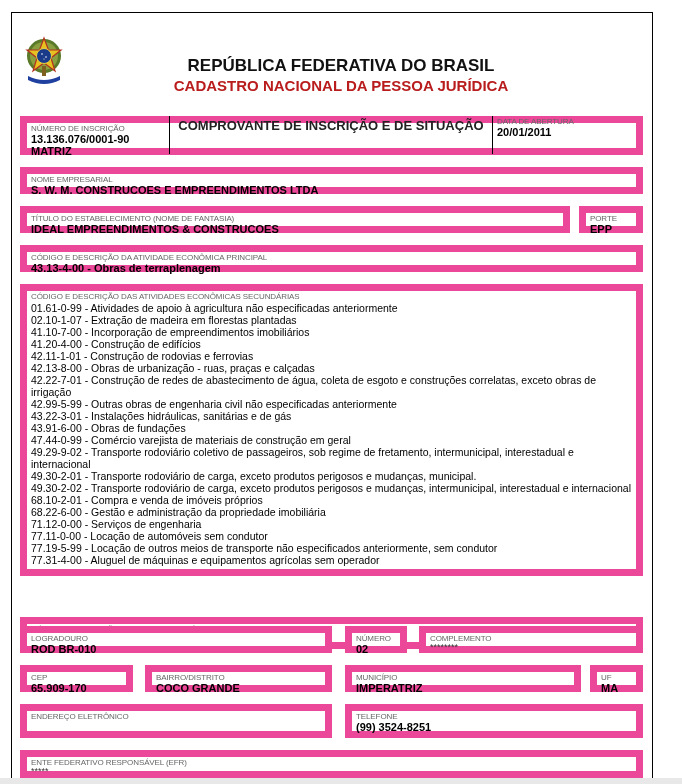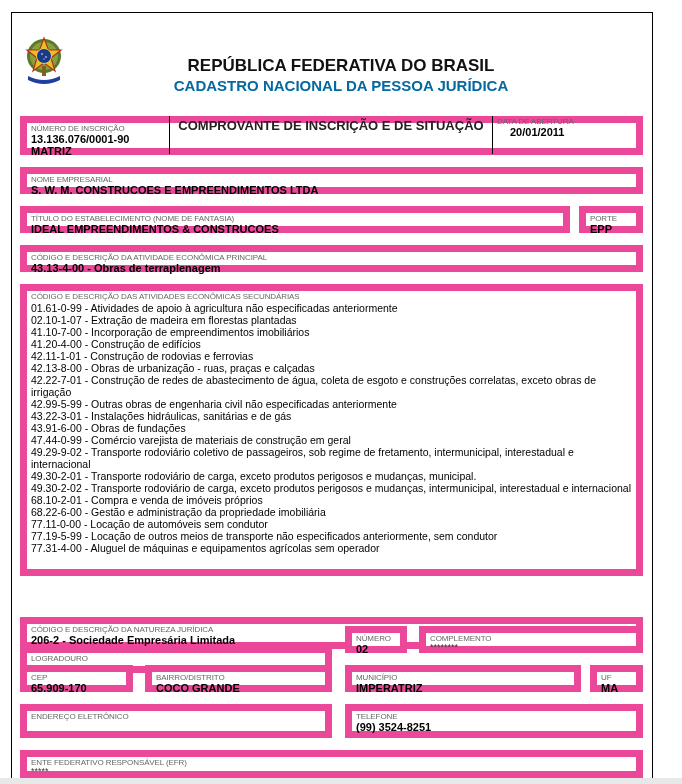--- a/index.html
+++ b/index.html
@@ -4,21 +4,21 @@
 <style>
   html, body { margin:0; padding:0; background:#ffffff; }
   body { width:682px; height:784px; position:relative; overflow:hidden; font-family:"Liberation Sans", sans-serif; color:#000; }
   .page { position:absolute; left:11px; top:12px; width:640px; height:780px; border:1px solid #000; border-bottom:none; background:#fff; }
   .bottom-bar { position:absolute; left:0; top:778px; width:682px; height:6px; background:#e8e8e8; }
   .box { position:absolute; border:7px solid #ec4899; box-sizing:border-box; background:#fff; }
   .lbl { position:absolute; left:4px; top:1px; font-size:8px; color:#666; white-space:nowrap; letter-spacing:-0.1px; }
   .val { position:absolute; left:4px; top:11px; font-size:11px; font-weight:bold; color:#000; white-space:nowrap; }
   .val.small { font-size:9px; font-weight:normal; top:11px; color:#333; }
   .h1 { position:absolute; left:0; width:682px; text-align:center; font-weight:bold; font-size:17px; color:#111;margin-top:27px; }
-  .h2 { position:absolute; left:0; width:682px; text-align:center; font-weight:bold; font-size:15px; color:#0369a1; }
+  .h2 { position:absolute; left:0; width:682px; text-align:center; font-weight:bold; font-size:15px; color:#b91c1c; }
   .title-cell { position:absolute; left:169px; top:116px; width:324px; height:38px; border-left:1px solid #000; border-right:1px solid #000; box-sizing:border-box; text-align:center; font-size:13px; font-weight:bold; line-height:14px; padding-top:3px; color:#222; }
   .activities { position:absolute; left:4px; top:11px; right:4px; font-size:10.5px; line-height:12px; color:#000; }
   .activities div { white-space:normal; }
   .emblem { position:absolute; left:24px; top:36px; width:40px; height:50px; }
 </style>
 </head>
 <body>
 
 <div class="page"></div>
 
@@ -40,21 +40,21 @@
 <div class="box" style="left:20px; top:116px; width:623px; height:39px;">
   <div class="lbl">NÚMERO DE INSCRIÇÃO</div>
   <div class="val" style="top:10px;">13.136.076/0001-90</div>
   <div class="val" style="top:22px;">MATRIZ</div>
 </div>
 <div class="title-cell">
   <div>COMPROVANTE DE INSCRIÇÃO E DE SITUAÇÃO</div>
 </div>
 <div style="position:absolute; left:493px; top:116px; width:150px; height:38px;">
   <div class="lbl">DATA DE ABERTURA</div>
-  <div class="val" style="top:10px;margin-left:13px;">20/01/2011</div>
+  <div class="val" style="top:10px;">20/01/2011</div>
 </div>
 
 <div class="box" style="left:20px; top:167px; width:623px; height:27px;">
   <div class="lbl">NOME EMPRESARIAL</div>
   <div class="val" style="top:10px;">S. W. M. CONSTRUCOES E EMPREENDIMENTOS LTDA</div>
 </div>
 
 <div class="box" style="left:20px; top:206px; width:550px; height:27px;">
   <div class="lbl">TÍTULO DO ESTABELECIMENTO (NOME DE FANTASIA)</div>
   <div class="val" style="top:10px;">IDEAL EMPREENDIMENTOS &amp; CONSTRUCOES</div>
@@ -81,32 +81,33 @@
     <div>42.22-7-01 - Construção de redes de abastecimento de água, coleta de esgoto e construções correlatas, exceto obras de irrigação</div>
     <div>42.99-5-99 - Outras obras de engenharia civil não especificadas anteriormente</div>
     <div>43.22-3-01 - Instalações hidráulicas, sanitárias e de gás</div>
     <div>43.91-6-00 - Obras de fundações</div>
     <div>47.44-0-99 - Comércio varejista de materiais de construção em geral</div>
     <div>49.29-9-02 - Transporte rodoviário coletivo de passageiros, sob regime de fretamento, intermunicipal, interestadual e internacional</div>
     <div>49.30-2-01 - Transporte rodoviário de carga, exceto produtos perigosos e mudanças, municipal.</div>
     <div>49.30-2-02 - Transporte rodoviário de carga, exceto produtos perigosos e mudanças, intermunicipal, interestadual e internacional</div>
     <div>68.10-2-01 - Compra e venda de imóveis próprios</div>
     <div>68.22-6-00 - Gestão e administração da propriedade imobiliária</div>
+    <div>71.12-0-00 - Serviços de engenharia</div>
     <div>77.11-0-00 - Locação de automóveis sem condutor</div>
     <div>77.19-5-99 - Locação de outros meios de transporte não especificados anteriormente, sem condutor</div>
     <div>77.31-4-00 - Aluguel de máquinas e equipamentos agrícolas sem operador</div>
   </div>
 </div>
 
 <div class="box" style="left:20px; top:587px; width:623px; height:32px;margin-top:30px;">
   <div class="lbl">CÓDIGO E DESCRIÇÃO DA NATUREZA JURÍDICA</div>
   <div class="val" style="top:10px;">206-2 - Sociedade Empresária Limitada</div>
 </div>
 
-<div class="box" style="left:20px; top:646px; width:312px; height:27px;">
+<div class="box" style="left:20px; top:626px; width:312px; height:27px;">
   <div class="lbl">LOGRADOURO</div>
   <div class="val" style="top:10px;">ROD BR-010</div>
 </div>
 <div class="box" style="left:345px; top:626px; width:62px; height:27px;">
   <div class="lbl">NÚMERO</div>
   <div class="val" style="top:10px;">02</div>
 </div>
 <div class="box" style="left:419px; top:626px; width:224px; height:27px;">
   <div class="lbl">COMPLEMENTO</div>
   <div class="val small" style="top:9px;">********</div>

